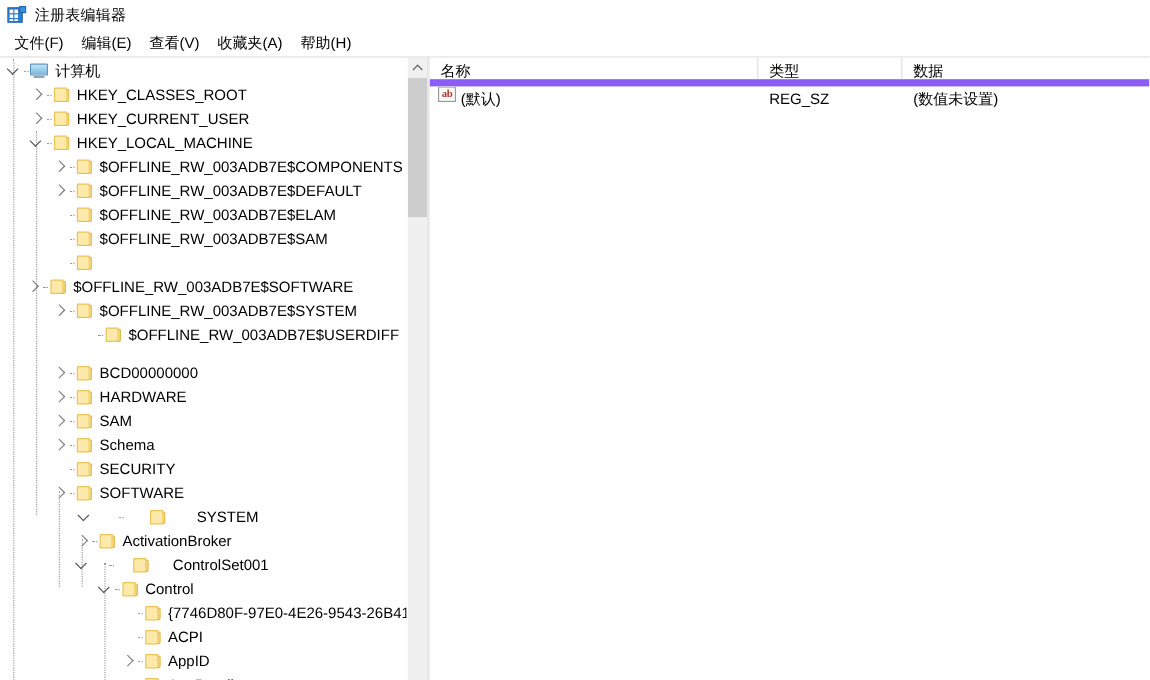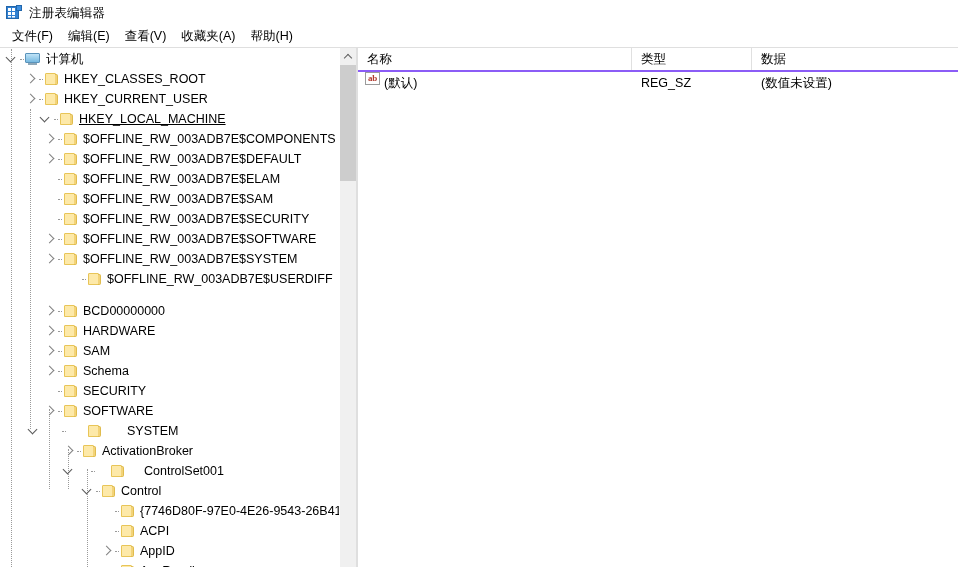--- a/index.html
+++ b/index.html
@@ -252,21 +252,21 @@
     border-right: none;
     border-bottom: none;
     box-sizing: border-box;
     background: #ffffff;
     position: relative;
     overflow: hidden;
   }
   .list-header {
     height: 24px;
     display: flex;
-    border-bottom: 2px solid #8b5cf6;
+    border-bottom: 6px solid #8b5cf6;
     box-sizing: border-box;
     background: #ffffff;
   }
   .hcell {
     font-size: 12.5px;
     line-height: 23px;
     padding-left: 9px;
     border-right: 1px solid #e0e0e0;
     box-sizing: border-box;
     color: #000;
@@ -362,21 +362,21 @@
             <span class="stub"></span>
             <span class="folder-ico"></span>
             <span class="label">HKEY_CLASSES_ROOT</span>
           </div>
           <div class="row" style="padding-left: 23px;">
             <span class="twisty collapsed"></span>
             <span class="stub"></span>
             <span class="folder-ico"></span>
             <span class="label">HKEY_CURRENT_USER</span>
           </div>
-          <div class="row" style="padding-left: 38px; text-decoration: underline;">
+          <div class="row" style="padding-left: 23px;">
             <span class="twisty expanded"></span>
             <span class="stub"></span>
             <span class="folder-ico"></span>
             <span class="label">HKEY_LOCAL_MACHINE</span>
           </div>
           <div class="row" style="padding-left: 42px;">
             <span class="twisty collapsed"></span>
             <span class="stub"></span>
             <span class="folder-ico"></span>
             <span class="label">$OFFLINE_RW_003ADB7E$COMPONENTS</span>
@@ -396,23 +396,22 @@
           <div class="row" style="padding-left: 42px;">
             <span class="twisty"></span>
             <span class="stub"></span>
             <span class="folder-ico"></span>
             <span class="label">$OFFLINE_RW_003ADB7E$SAM</span>
           </div>
           <div class="row" style="padding-left: 42px;">
             <span class="twisty"></span>
             <span class="stub"></span>
             <span class="folder-ico"></span>
-            <span class="label">$OFFLINE_RW_003ADB7E$SECURITY</span>
-          </div>
-          <div class="row" style="padding-left: 42px; align-items: center;">
+          </div>
+          <div class="row" style="padding-left: 20px; align-items: center;">
             <span class="twisty collapsed"></span>
             <span class="stub"></span>
             <span class="folder-ico"></span>
             <span class="label">$OFFLINE_RW_003ADB7E$SOFTWARE</span>
           </div>
           <div class="row" style="padding-left: 42px;">
             <span class="twisty collapsed"></span>
             <span class="stub"></span>
             <span class="folder-ico"></span>
             <span class="label">$OFFLINE_RW_003ADB7E$SYSTEM</span>
@@ -452,21 +451,21 @@
             <span class="stub"></span>
             <span class="folder-ico"></span>
             <span class="label">SECURITY</span>
           </div>
           <div class="row" style="padding-left: 42px;">
             <span class="twisty collapsed"></span>
             <span class="stub"></span>
             <span class="folder-ico"></span>
             <span class="label">SOFTWARE</span>
           </div>
-          <div class="row" style="padding-left: 26px; gap: 20px;">
+          <div class="row" style="padding-left: 63px; gap: 20px;">
             <span class="twisty expanded"></span>
             <span class="stub"></span>
             <span class="folder-ico"></span>
             <span class="label">SYSTEM</span>
           </div>
           <div class="row" style="padding-left: 61px;">
             <span class="twisty collapsed"></span>
             <span class="stub"></span>
             <span class="folder-ico"></span>
             <span class="label">ActivationBroker</span>

